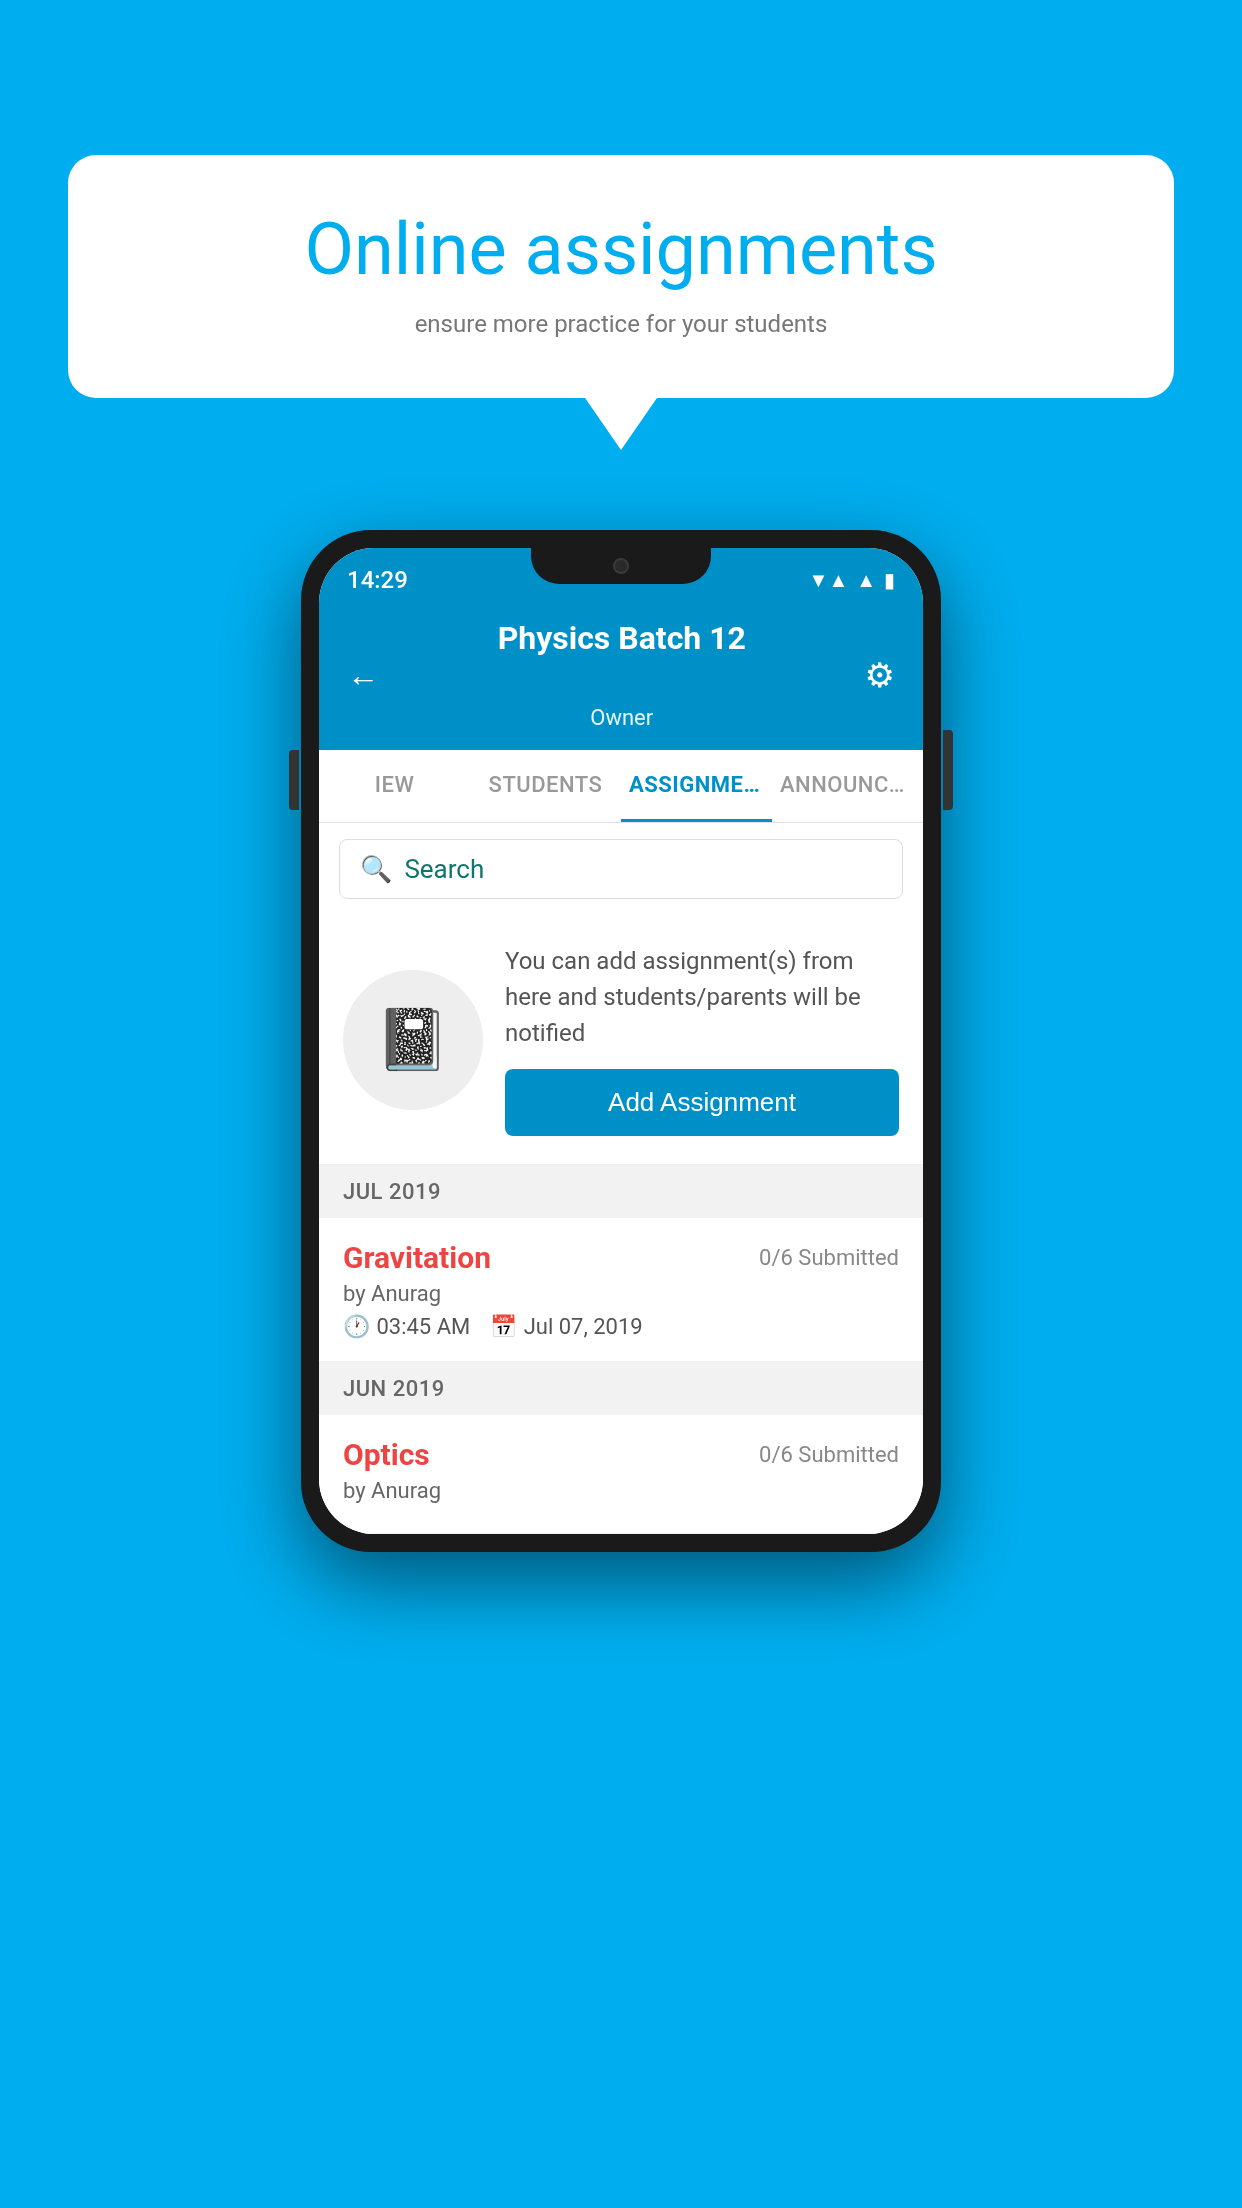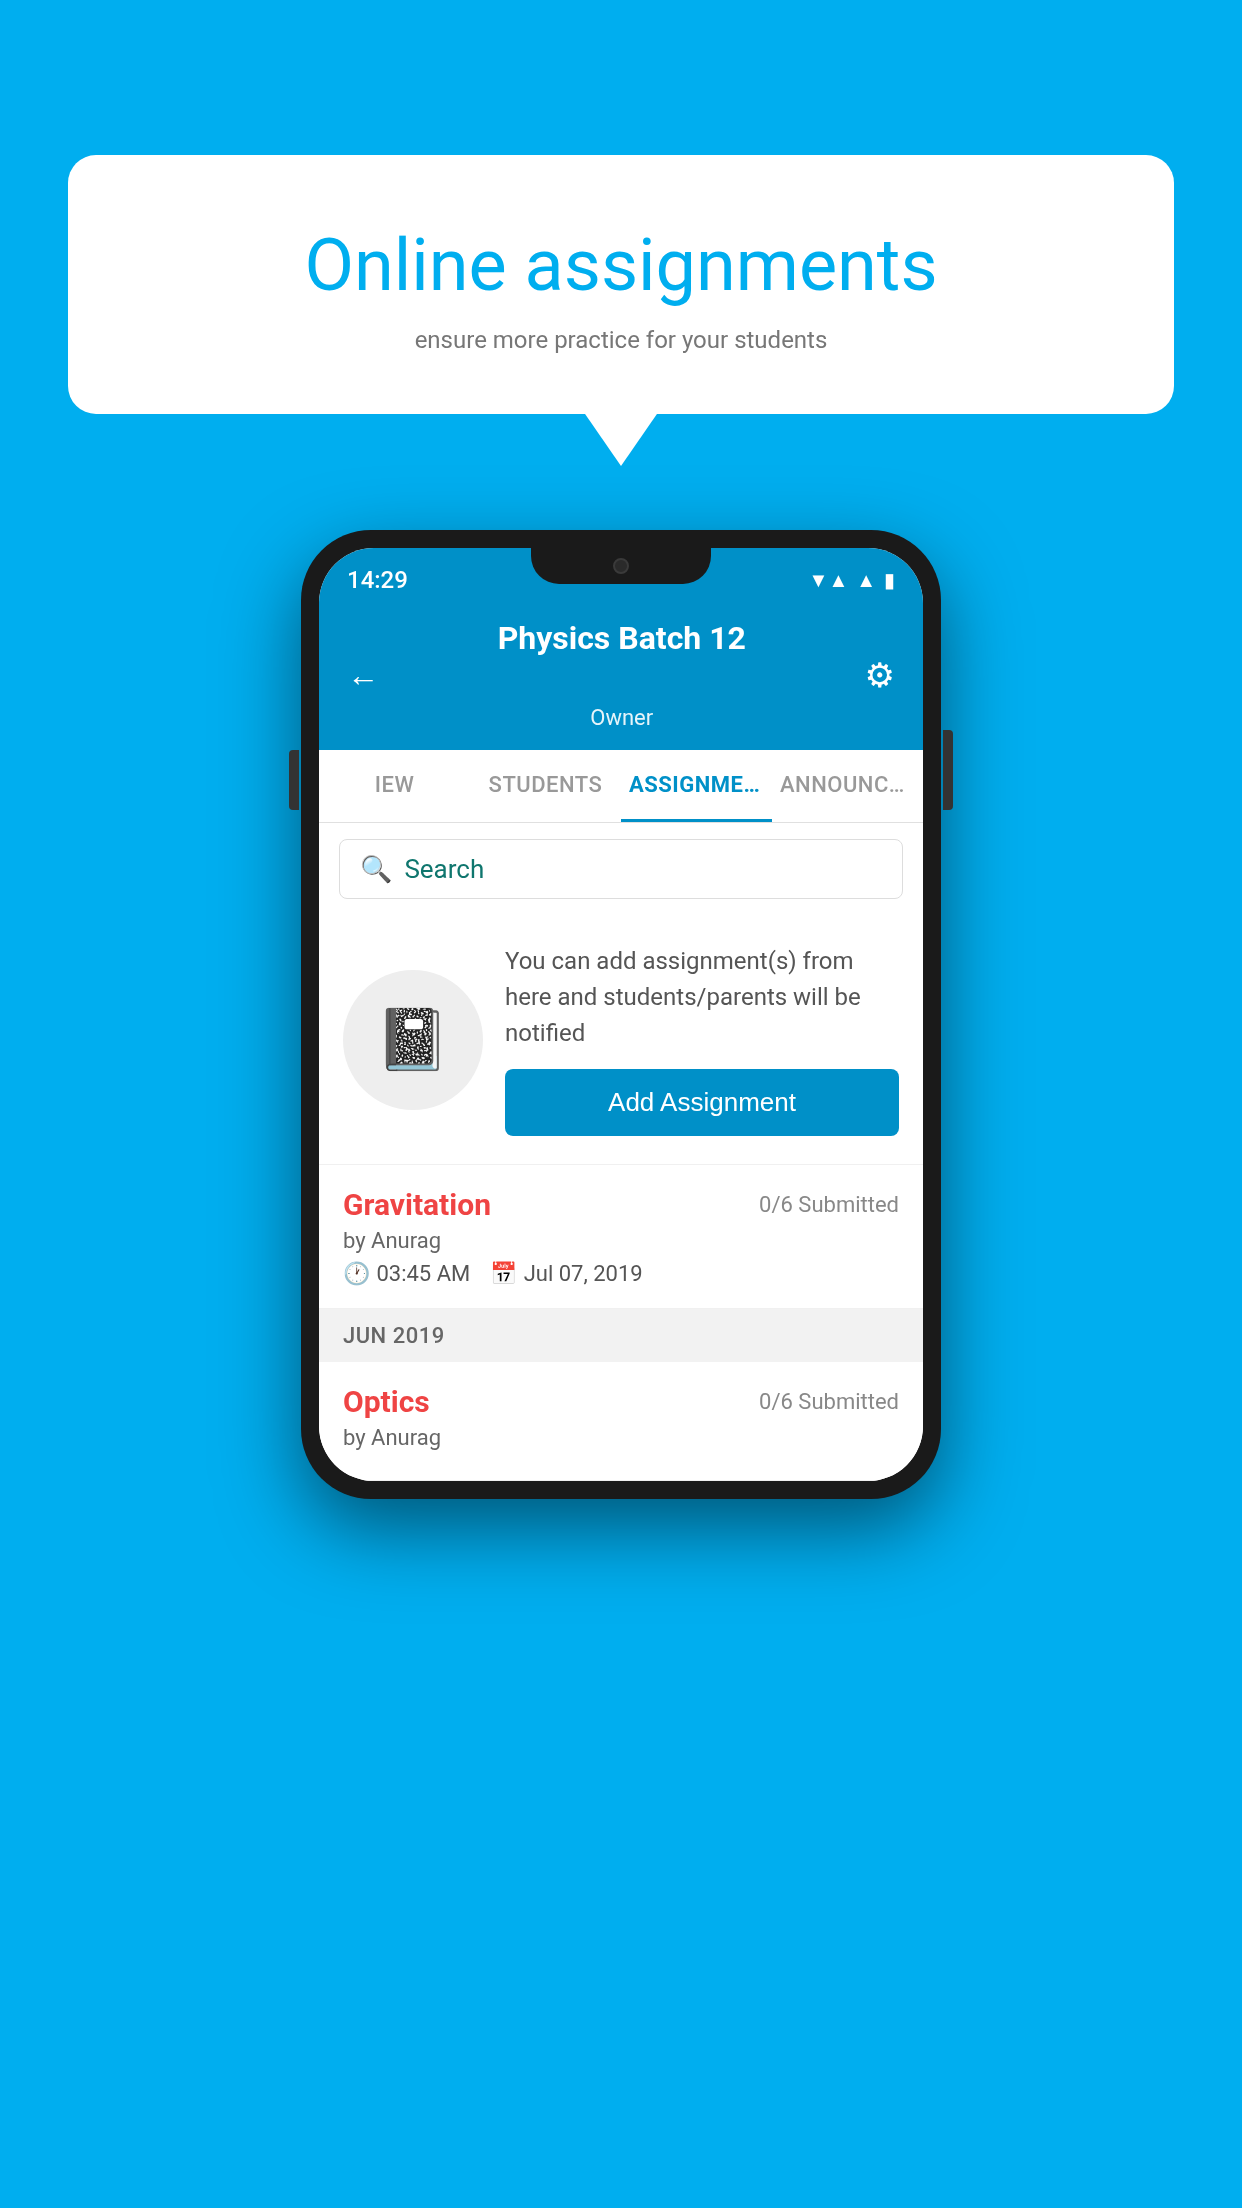--- a/index.html
+++ b/index.html
@@ -17,21 +17,21 @@
     .speech-bubble-container {
       position: absolute;
       top: 155px;
       left: 68px;
       right: 68px;
     }
 
     .speech-bubble {
       background: white;
       border-radius: 28px;
-      padding: 68px 60px 60px;
+      padding: 52px 60px 60px;
       text-align: center;
       position: relative;
     }
 
     .speech-bubble::after {
       content: '';
       position: absolute;
       bottom: -52px;
       left: 50%;
       transform: translateX(-50%);
@@ -415,20 +415,21 @@
       <div class="promo-section">
         <div class="promo-icon-circle">
           <span class="notebook-icon">📓</span>
         </div>
         <div class="promo-content">
           <p class="promo-text">You can add assignment(s) from here and students/parents will be notified</p>
           <button class="add-assignment-btn">Add Assignment</button>
         </div>
       </div>
 
+      <div class="section-header">JUL 2019</div>
 
       <div class="assignment-item">
         <div class="assignment-top">
           <span class="assignment-name">Gravitation</span>
           <span class="assignment-submitted">0/6 Submitted</span>
         </div>
         <div class="assignment-author">by Anurag</div>
         <div class="assignment-meta">
           <div class="meta-item">
             <span class="meta-icon">🕐</span>

